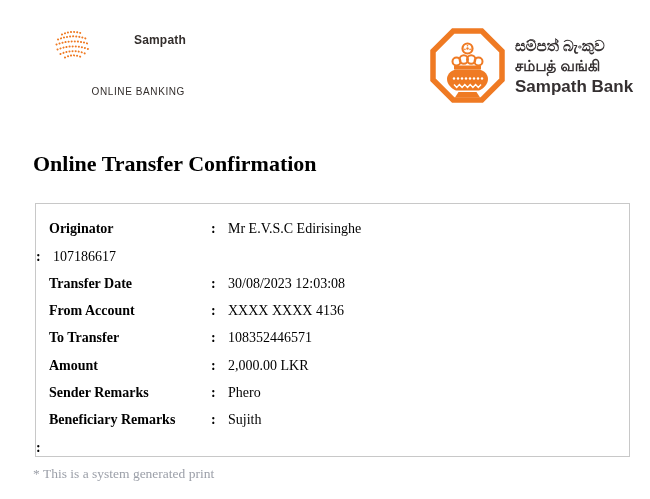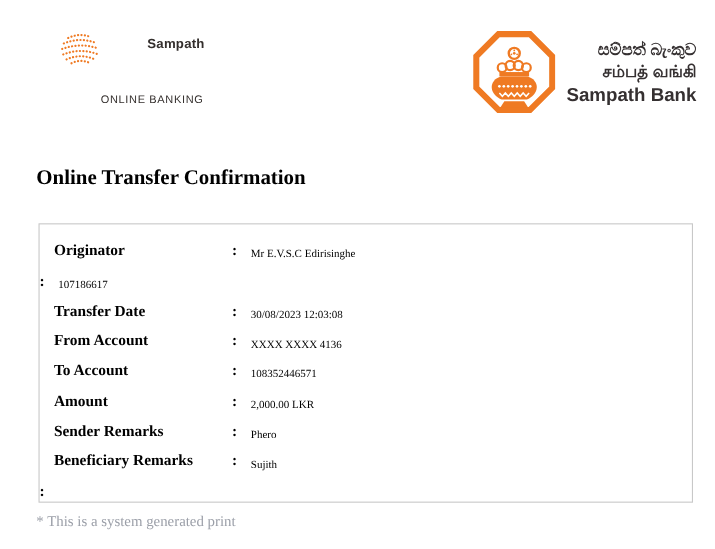--- a/index.html
+++ b/index.html
@@ -22,46 +22,46 @@
     position:absolute; top:53px; right:11px;
     font-family:"Liberation Sans", sans-serif;
     font-size:10px; letter-spacing:0.6px; color:#332e2c;
   }
   .vishwa-globe { position:absolute; left:32px; top:-4px; width:38px; height:30px; }
 
   .bank-logo { position:absolute; left:430px; top:28px; width:212px; height:78px; display:flex; }
   .bank-emblem { width:75px; height:75px; flex:0 0 75px; }
   .bank-text {
     margin-left:10px; padding-top:8px;
-    font-family:"Liberation Sans", sans-serif; font-weight:bold; color:#353031;text-align:right;
+    font-family:"Liberation Sans", sans-serif; font-weight:bold; color:#353031;
   }
   .bank-line-si { font-size:15px; line-height:20px; }
   .bank-line-ta { font-size:15px; line-height:20px; }
   .bank-line-en { font-size:17px; line-height:22px; }
 
   
   .page-title {
     position:absolute; left:33px; top:151px;
     font-family:"Liberation Serif", serif; font-weight:bold;
-    font-size:19px; color:#000000;
+    font-size:22px; color:#000000;
   }
 
   
   .details-box {
     position:absolute; left:35px; top:203px; width:595px; height:254px;
     border:1px solid #c8c8c8; background:#ffffff;
     padding-top:6px;
   }
   .detail-row { display:flex; height:27.3px; align-items:flex-end; }
   .detail-label {
     flex:0 0 175px; padding-left:13px;
     font-weight:bold; font-size:14px; color:#000;
   }
   .detail-colon { flex:0 0 17px; font-weight:bold; font-size:14px; color:#000; }
-  .detail-value { flex:1; font-size:10px; color:#000; }
+  .detail-value { flex:1; font-size:14px; color:#000; }
 
   
   .footer-note {
     position:absolute; left:33px; top:466px;
     font-family:"Liberation Serif", serif;
     font-size:13.5px; color:#9b9fa8;
   }
 </style>
 </head>
 <body>
@@ -150,21 +150,21 @@
     <span class="detail-value">30/08/2023 12:03:08</span>
   </div>
 
   <div class="detail-row">
     <span class="detail-label">From Account</span>
     <span class="detail-colon">:</span>
     <span class="detail-value">XXXX XXXX 4136</span>
   </div>
 
   <div class="detail-row">
-    <span class="detail-label">To Account</span>
+    <span class="detail-label">To Transfer</span>
     <span class="detail-colon">:</span>
     <span class="detail-value">108352446571</span>
   </div>
 
   <div class="detail-row">
     <span class="detail-label">Amount</span>
     <span class="detail-colon">:</span>
     <span class="detail-value">2,000.00 LKR</span>
   </div>
 

